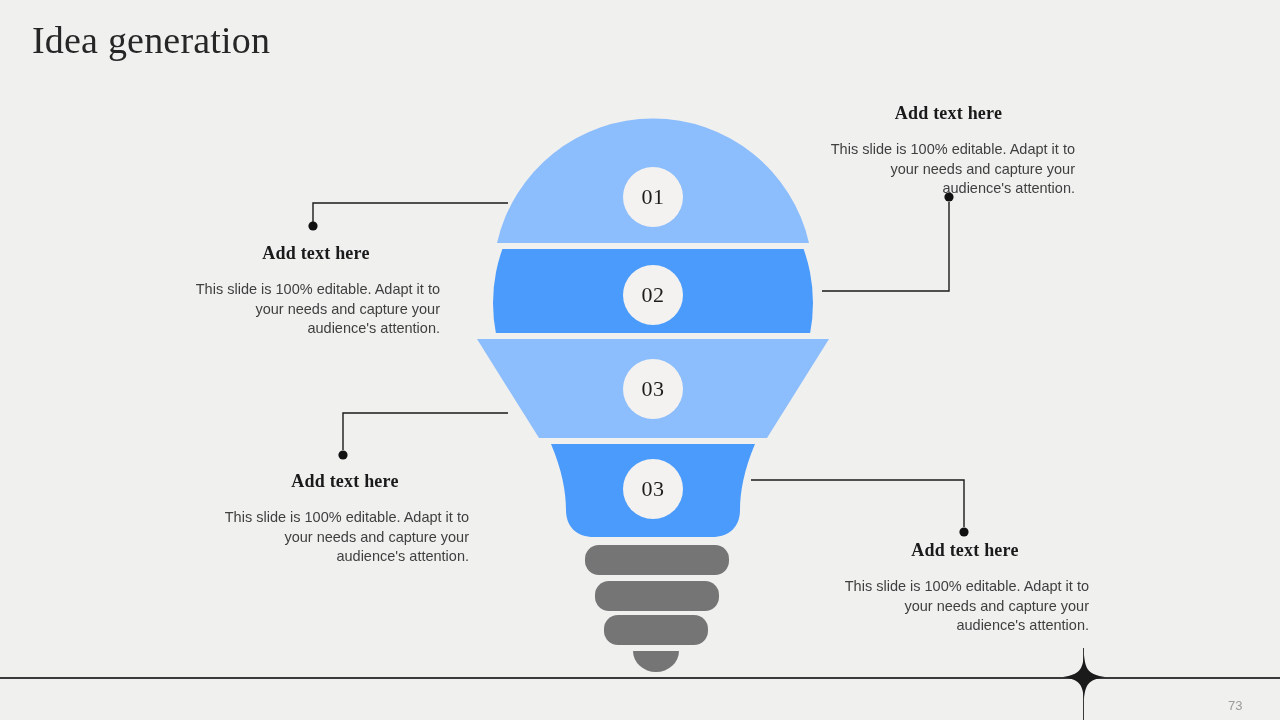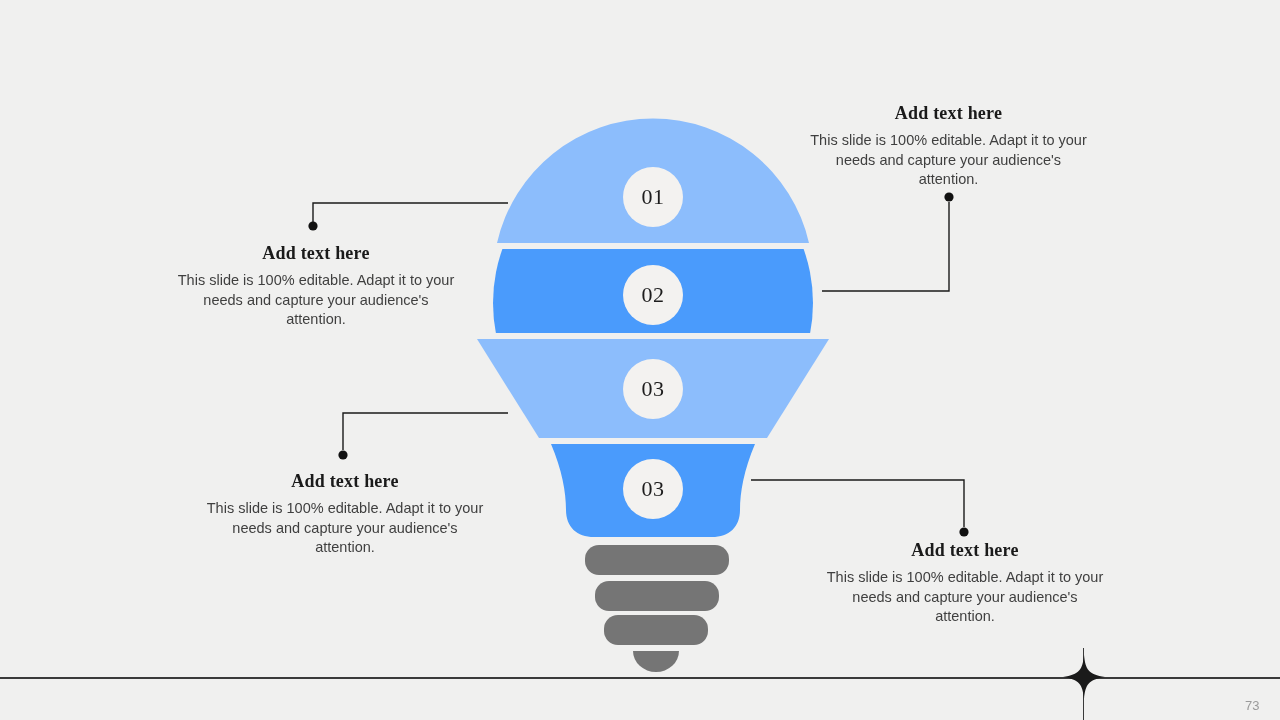--- a/index.html
+++ b/index.html
@@ -74,21 +74,22 @@
     font-size: 18px;
     color: #1a1a1a;
     margin: 0 0 7px 0;
     letter-spacing: 0.2px;
   }
   .callout-body {
     font-family: "Liberation Sans", sans-serif;
     font-size: 14.5px;
     line-height: 19.5px;
     color: #3f3f3f;
-    margin: 0;
+    margin: 16px;
+    text-align: right;
   }
 
   #callout-1 { left: 176px; top: 243px; width: 280px; }
   #callout-2 { left: 806px; top: 103px; width: 285px; }
   #callout-3 { left: 205px; top: 471px; width: 280px; }
   #callout-4 { left: 825px; top: 540px; width: 280px; }
 
   
   .footer-rule {
     position: absolute;
@@ -113,28 +114,28 @@
     width: 42px;
     height: 44px;
   }
   .page-number {
     position: absolute;
     left: 1228px;
     top: 698px;
     font-family: "Liberation Sans", sans-serif;
     font-size: 13px;
     color: #9b9b9b;
-    margin-left: 17px;
   }
 </style>
 </head>
 <body>
 
 <div class="slide">
 
+  <div class="slide-title">Idea generation</div>
 
   <svg class="diagram-svg" viewBox="0 0 1280 720">
     <defs>
 
       <clipPath id="clip-bulb-glass">
         <circle cx="653" cy="303" r="160"></circle>
       </clipPath>
     </defs>
 
     <g>

